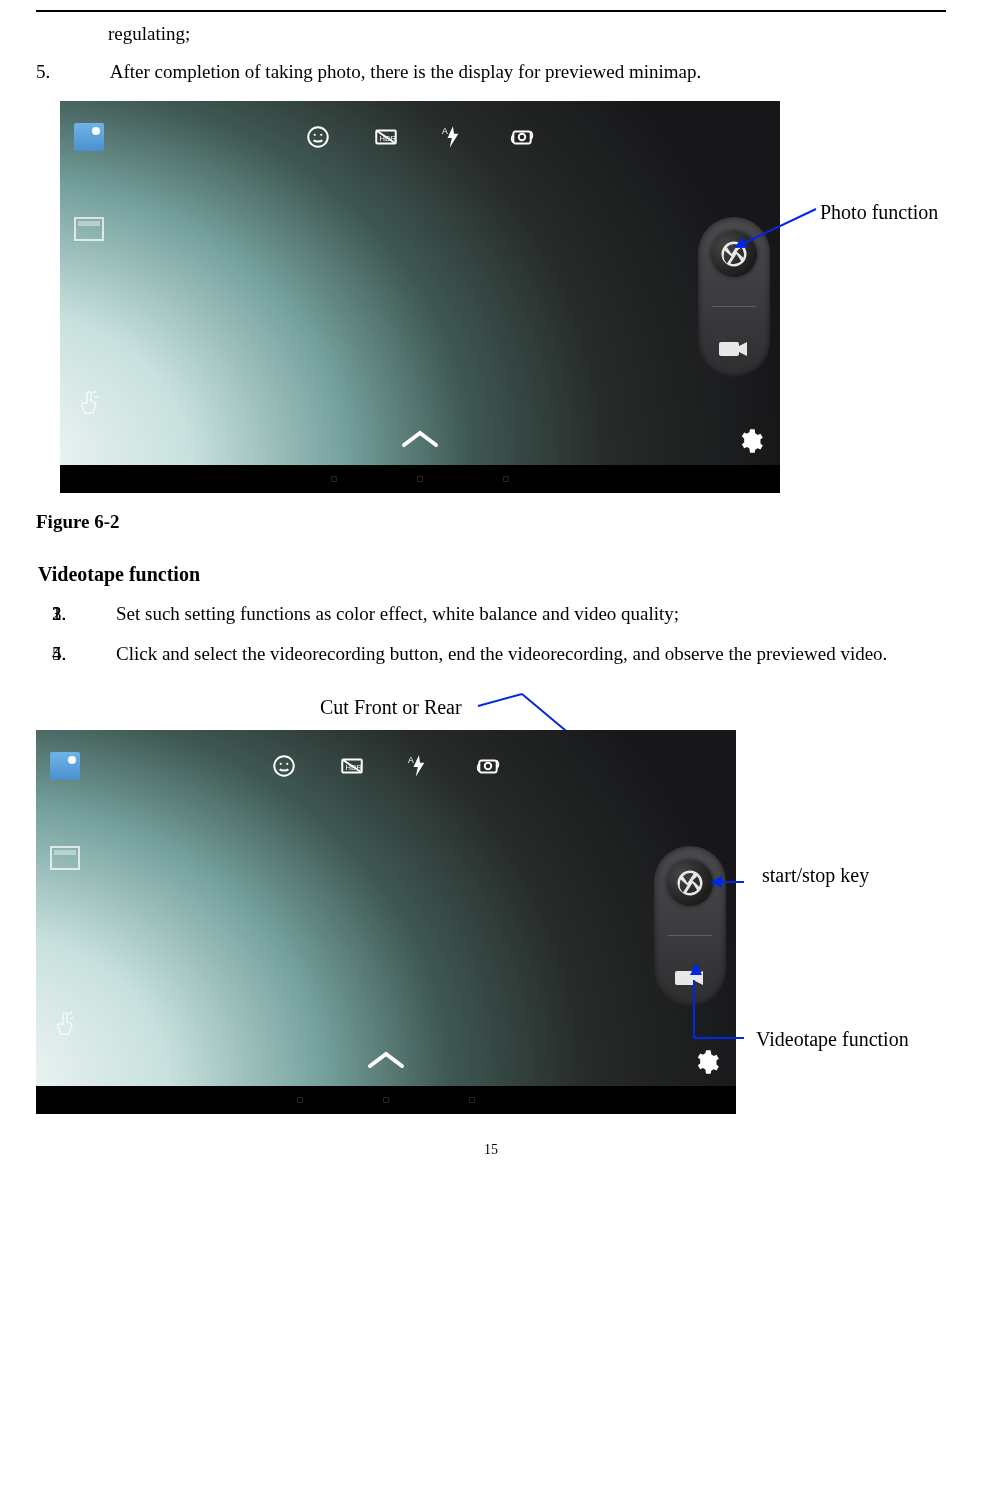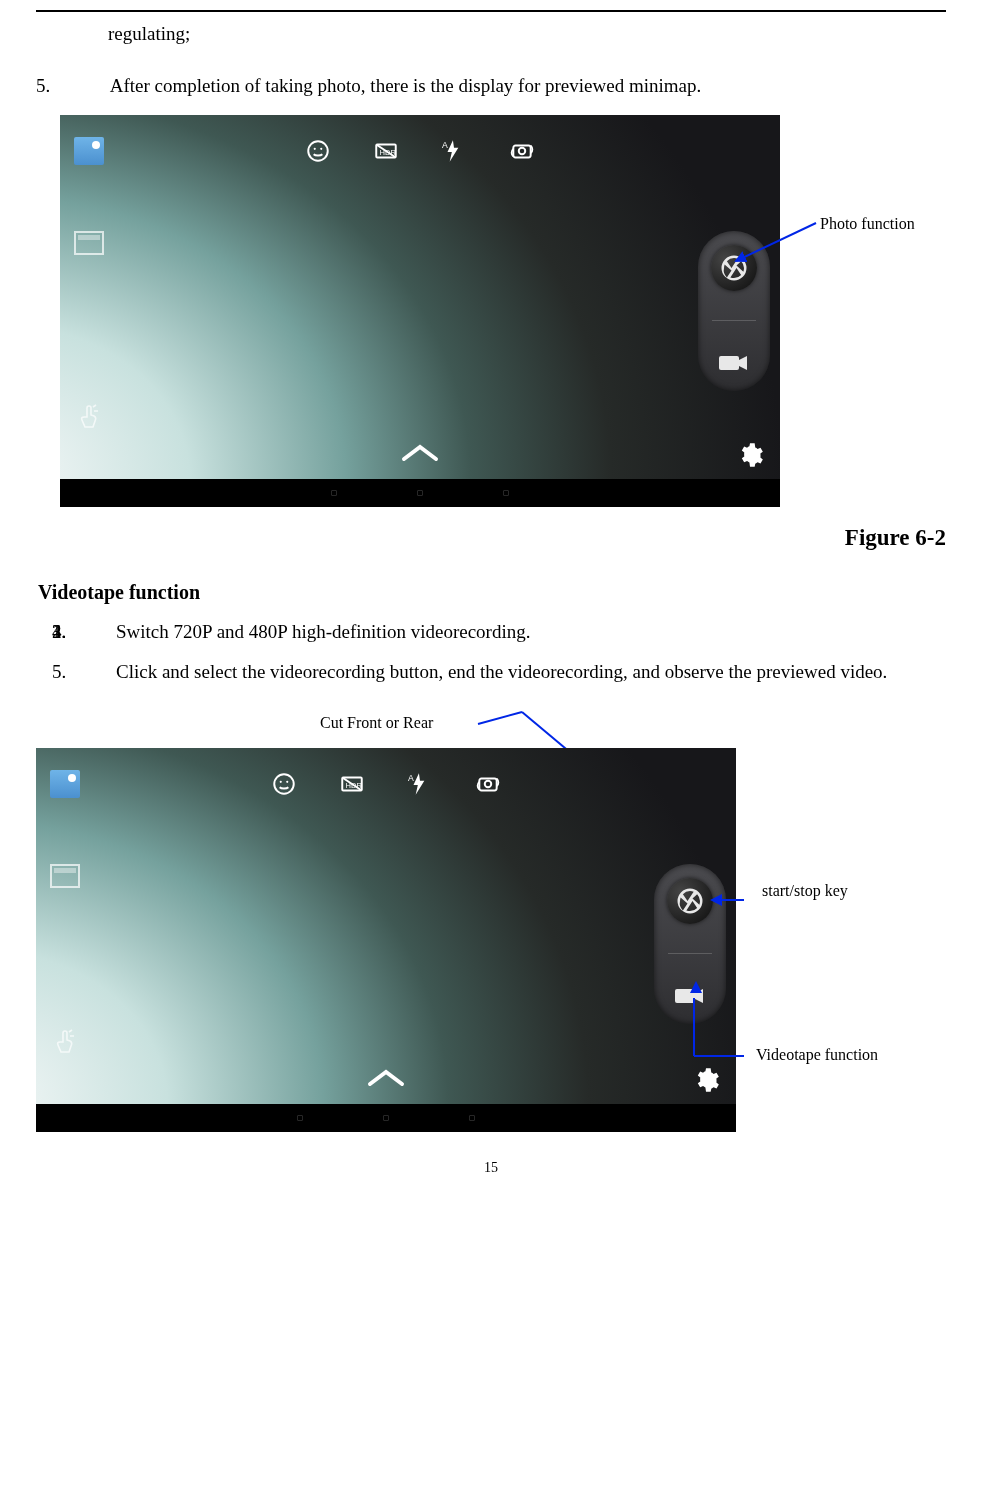--- a/index.html
+++ b/index.html
@@ -16,21 +16,21 @@
     border-top: 2px solid #000;
     margin: 10px 0 6px 0;
   }
   .hanging {
     margin: 6px 0 6px 8px;
     line-height: 1.7;
     text-indent: -40px;
     padding-left: 72px;
   }
   .hanging .num { display:inline-block; width:30px; }
-  .regulating { margin-left: 72px; margin-bottom: 20px; line-height:1.7;}
+  .regulating { margin-left: 72px; margin-bottom: 6px; line-height:1.7;}
   .figure-wrap { position: relative; margin: 12px 0 12px 24px; }
   .screenshot {
     width: 720px; height: 392px;
     position: relative;
     background: #000;
     overflow: hidden;
   }
   .shot-inner {
     position:absolute; left:0; top:0; right:0; bottom:28px;
     background: radial-gradient(ellipse 780px 640px at -8% 100%, #f5f8f8 0%, #c8e1de 24%, #75a19d 44%, #3f5853 60%, #262a28 78%, #17171a 100%);
@@ -84,26 +84,26 @@
   .shutter {
     width:46px; height:46px; border-radius:50%;
     background: radial-gradient(circle at 30% 30%, #444 0%, #181818 80%);
     display:flex; align-items:center; justify-content:center;
     box-shadow: 0 0 4px rgba(0,0,0,0.6);
   }
   .shutter svg{width:30px;height:30px;fill:#e8e8e8;}
   .camcorder { width:34px; height:26px; display:flex; align-items:center; justify-content:center;}
   .camcorder svg{width:34px;height:26px;fill:#e8e8e8;}
   .callout {
-    position:absolute; font-size:16px; font-family:"Times New Roman",serif;
+    position:absolute; font-size:20px; font-family:"Times New Roman",serif;
     white-space:nowrap;
   }
   .callout-line { position:absolute; }
   .callout-line svg { overflow:visible; }
-  .fig-caption { text-align:right; font-weight:bold; margin:18px 0 30px 0; font-size:23px;}
+  .fig-caption { text-align:left; font-weight:bold; margin:18px 0 30px 0; font-size:19px;}
   .section-head { font-weight:bold; margin:22px 0 10px 2px; font-size:20px;}
   .ol-item {
     margin: 4px 0 4px 8px;
     line-height: 1.9;
     padding-left: 72px;
     position:relative;
   }
   .ol-item .num { position:absolute; left:8px; }
   .justify .txt { text-align: justify; display:block;}
   .page-num { text-align:center; margin-top:28px; font-size:14px;}
@@ -221,24 +221,24 @@
 <div class="section-head">Videotape function</div>
 
 <div class="ol-item">
   <span class="num">1.</span>
 </div>
 <div class="ol-item">
   <span class="num">2.</span>
 </div>
 <div class="ol-item">
   <span class="num">3.</span>
+  <span>Set such setting functions as color effect, white balance and video quality;</span>
 </div>
 <div class="ol-item">
   <span class="num">4.</span>
-  <span>Switch 720P and 480P high-definition videorecording.</span>
 </div>
 <div class="ol-item justify">
   <span class="num">5.</span>
   <span class="txt">Click and select the videorecording button, end the videorecording, and observe the previewed video.</span>
 </div>
 
 <div class="cut-label-row">
   <div class="callout" style="left:284px; top:6px;">Cut Front or Rear</div>
   <div class="callout-line" style="left:438px; top:0px;">
     <svg width="140" height="70">

